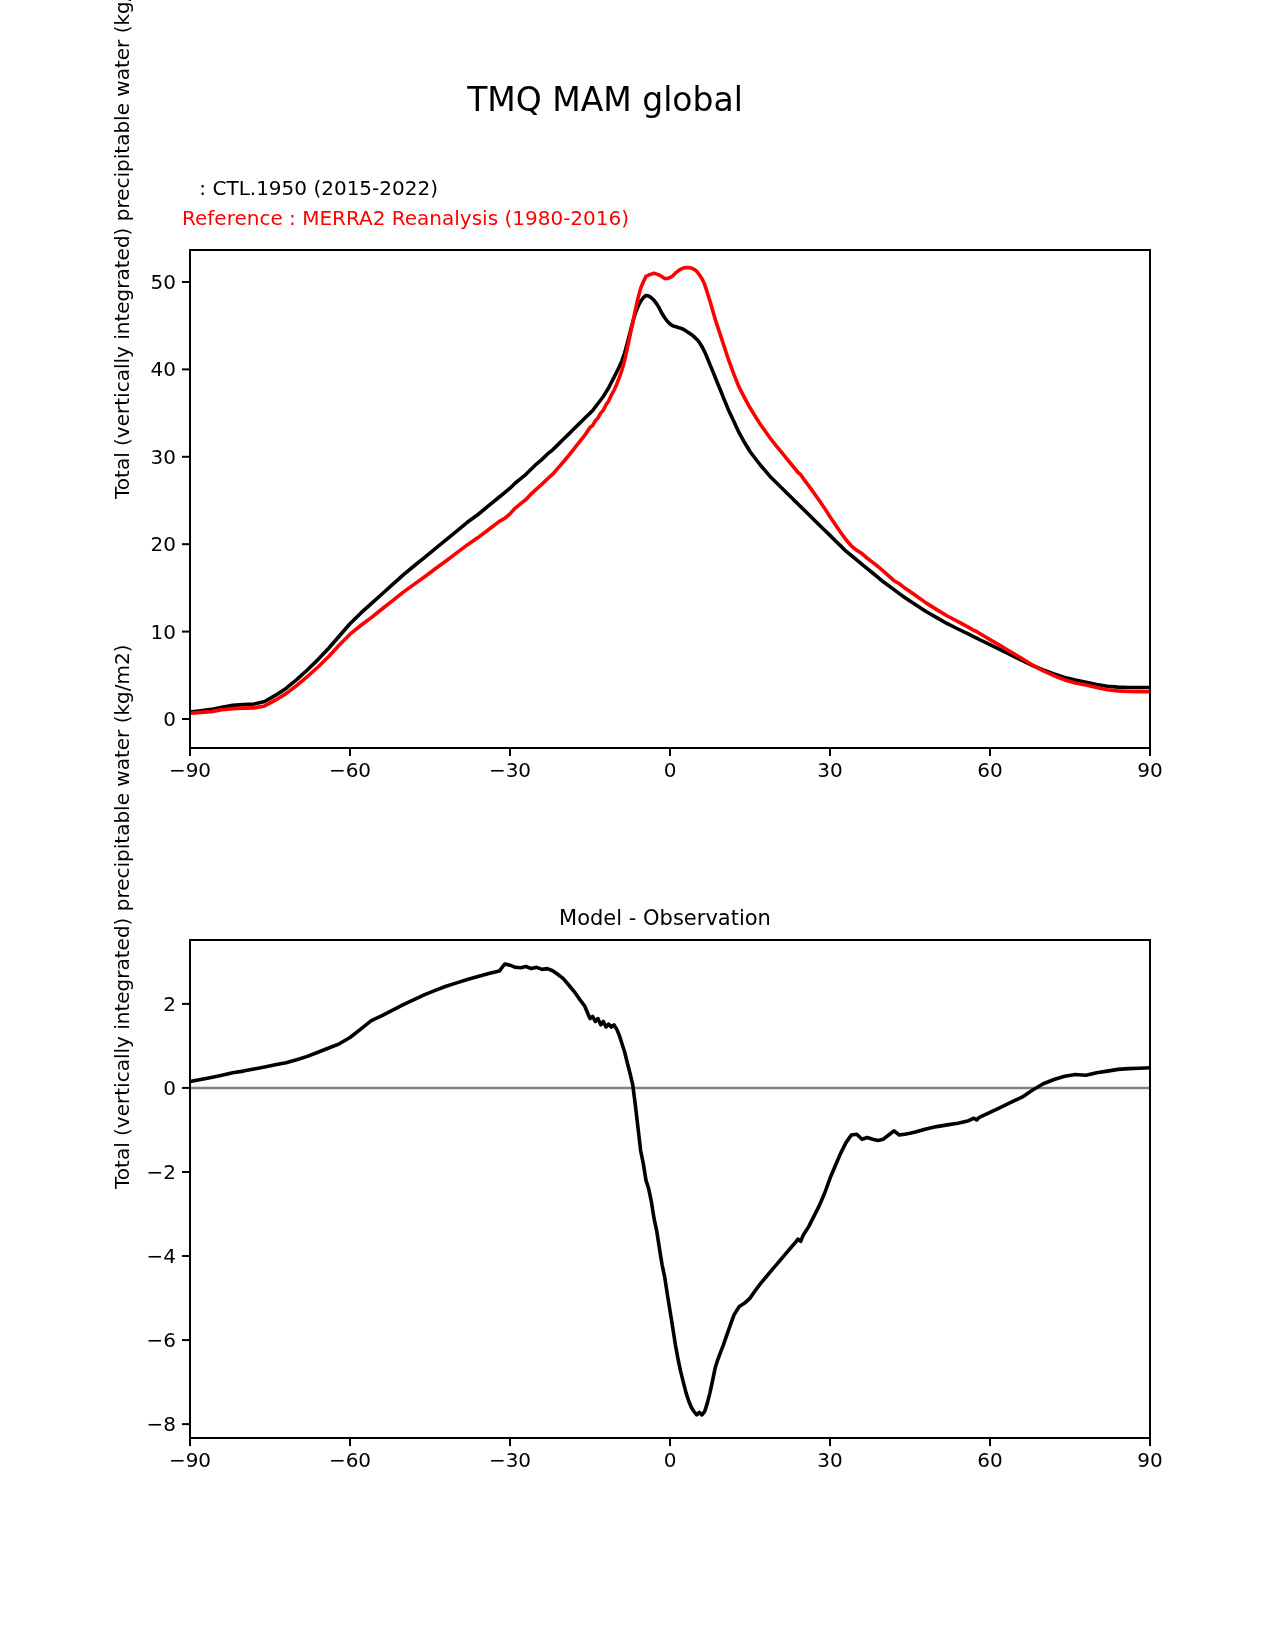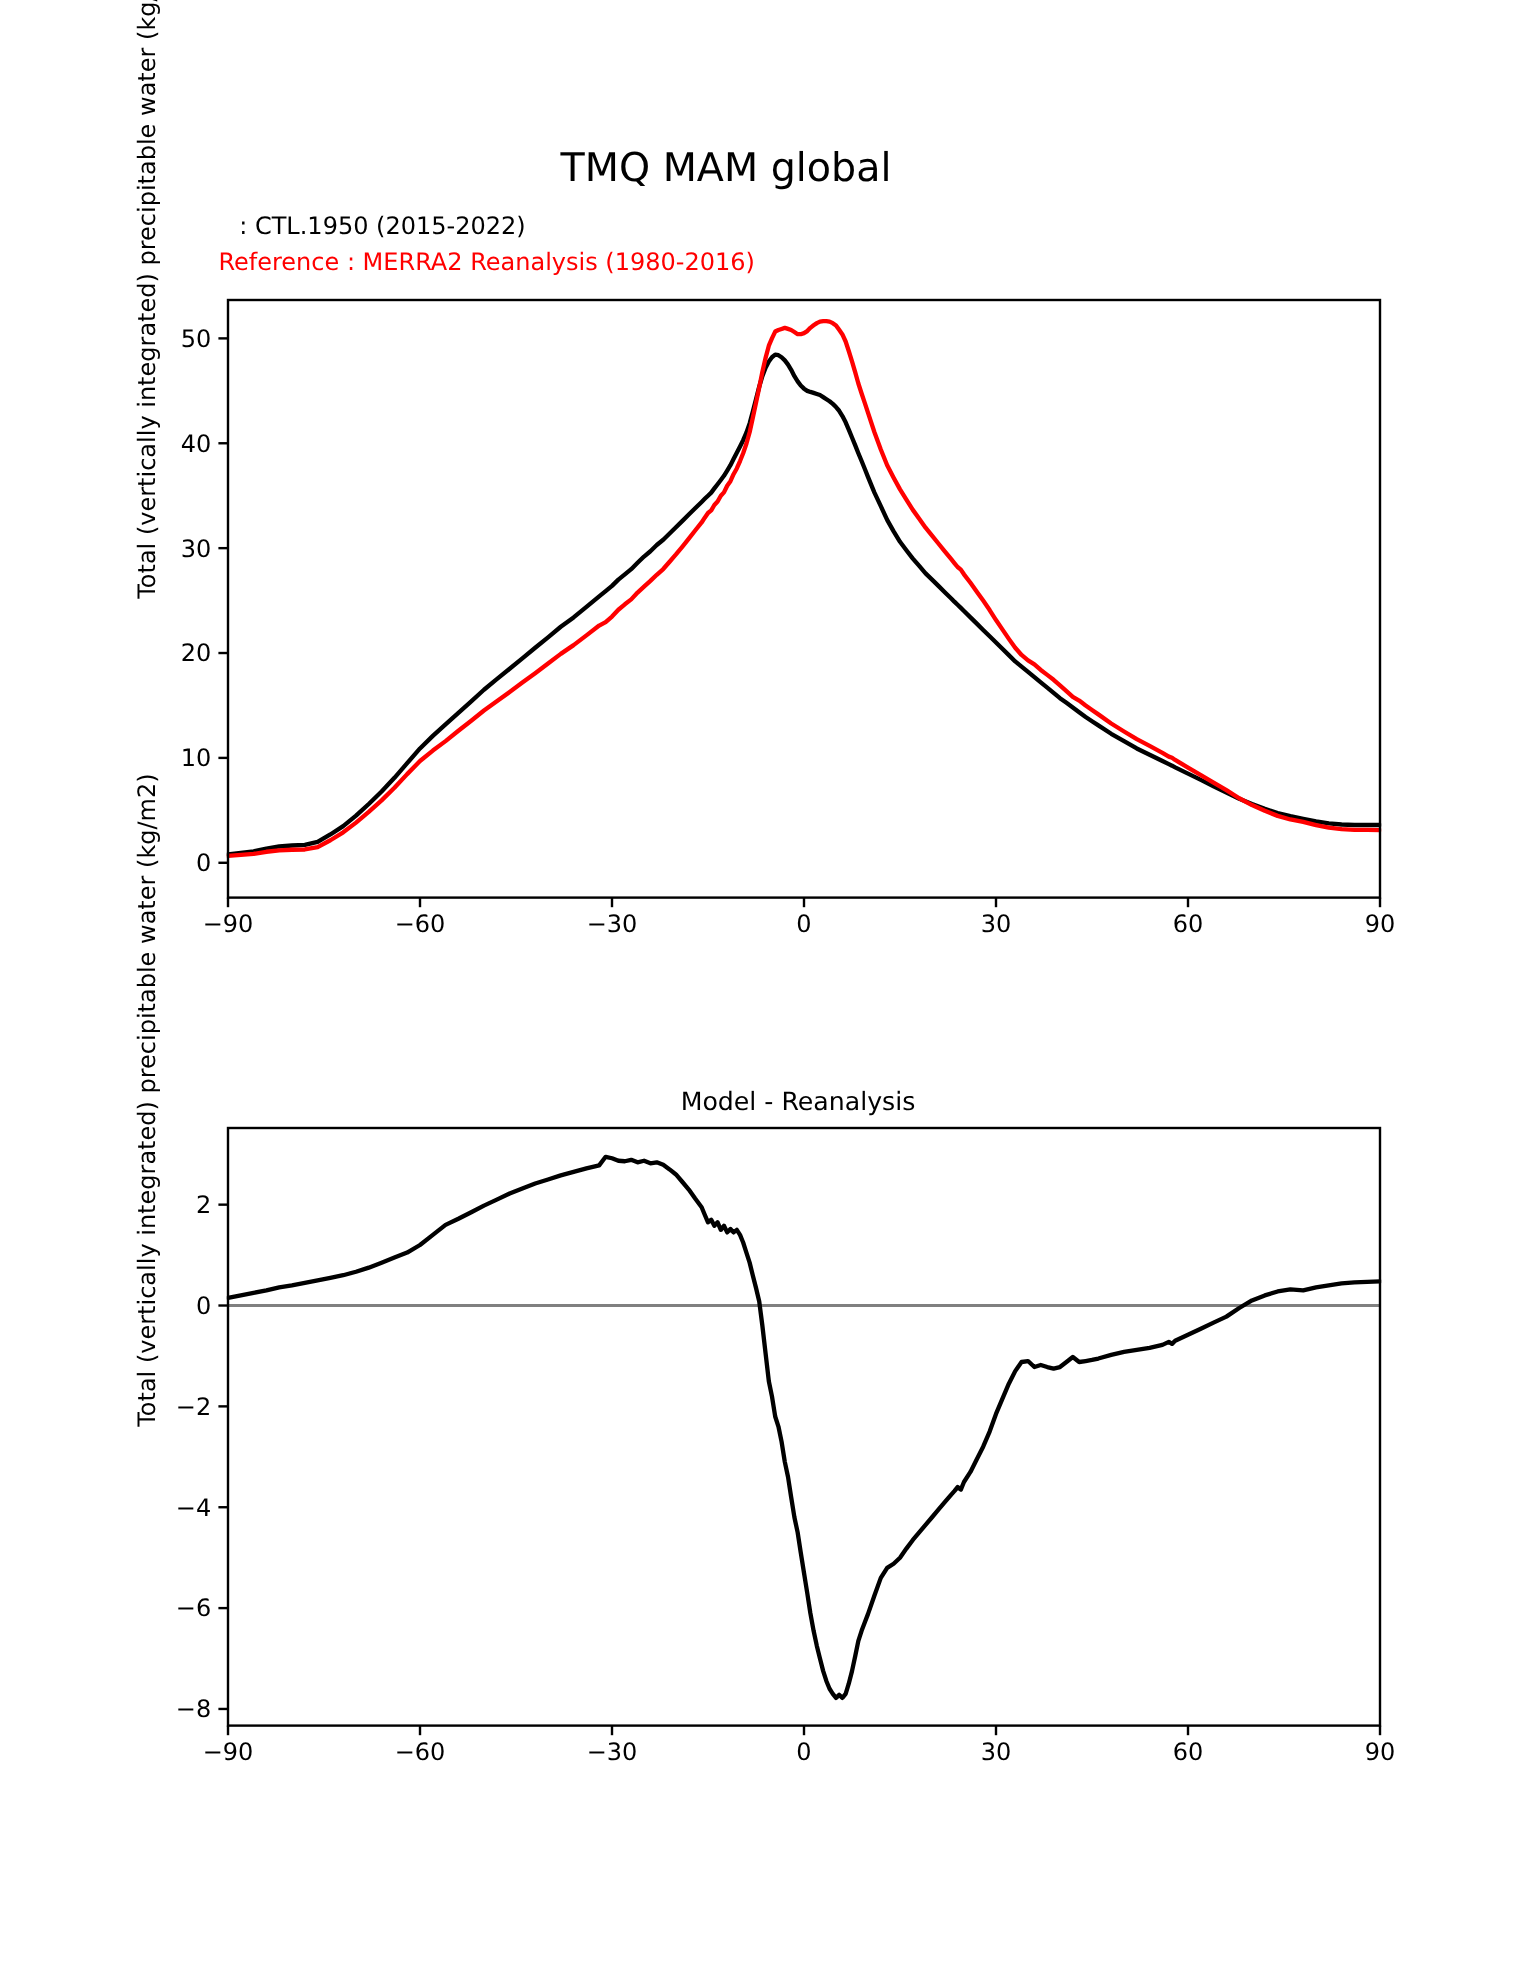--- a/index.html
+++ b/index.html
@@ -1,19 +1,19 @@
 <!DOCTYPE html>
 <html><head>
 <meta charset="utf-8">
 <style>
   html,body{margin:0;padding:0;background:#fff;}
   .figure{position:relative;width:1275px;height:1650px;background:#ffffff;
           font-family:"DejaVu Sans","Liberation Sans",sans-serif;color:#000;overflow:hidden;}
   .suptitle{position:absolute;top:80px;left:605px;transform:translateX(-50%);
-            font-size:33px;white-space:nowrap;margin-top:40px;}
+            font-size:33px;white-space:nowrap;}
   .legend-line{position:absolute;font-size:20px;white-space:pre;line-height:1.2;}
   .legend-model{top:176px;left:193px;color:#000000;}
   .legend-reference{top:206px;left:182px;color:#ff0000;}
   .ax-title{position:absolute;top:906px;left:665px;transform:translateX(-50%);
             font-size:21px;white-space:nowrap;}
   .ylab{position:absolute;width:0;height:0;}
   .ylab > span{display:block;transform:translate(-50%,-50%) rotate(-90deg);
                white-space:nowrap;font-size:20px;}
   .ylab-top{left:122px;top:499px;}
   .ylab-bottom{left:122px;top:1189px;}
@@ -27,21 +27,21 @@
 
   <div class="suptitle">TMQ MAM global</div>
 
   <div class="legend-line legend-model" style="color: rgb(0, 0, 0);"> : CTL.1950 (2015-2022)</div>
   <div class="legend-line legend-reference" style="color: rgb(255, 0, 0);">Reference : MERRA2 Reanalysis (1980-2016)</div>
 
   <div class="ylab ylab-top">
     <span>Total (vertically integrated) precipitable water (kg/m2)</span>
   </div>
 
-  <div class="ax-title">Model - Reanalysis</div>
+  <div class="ax-title">Model - Observation</div>
 
   <div class="ylab ylab-bottom">
     <span>Total (vertically integrated) precipitable water (kg/m2)</span>
   </div>
 
   <svg class="chart">
       <defs>
         <clipPath id="clip0">
           <rect x="189" y="249" width="962" height="500"></rect>
         </clipPath>

